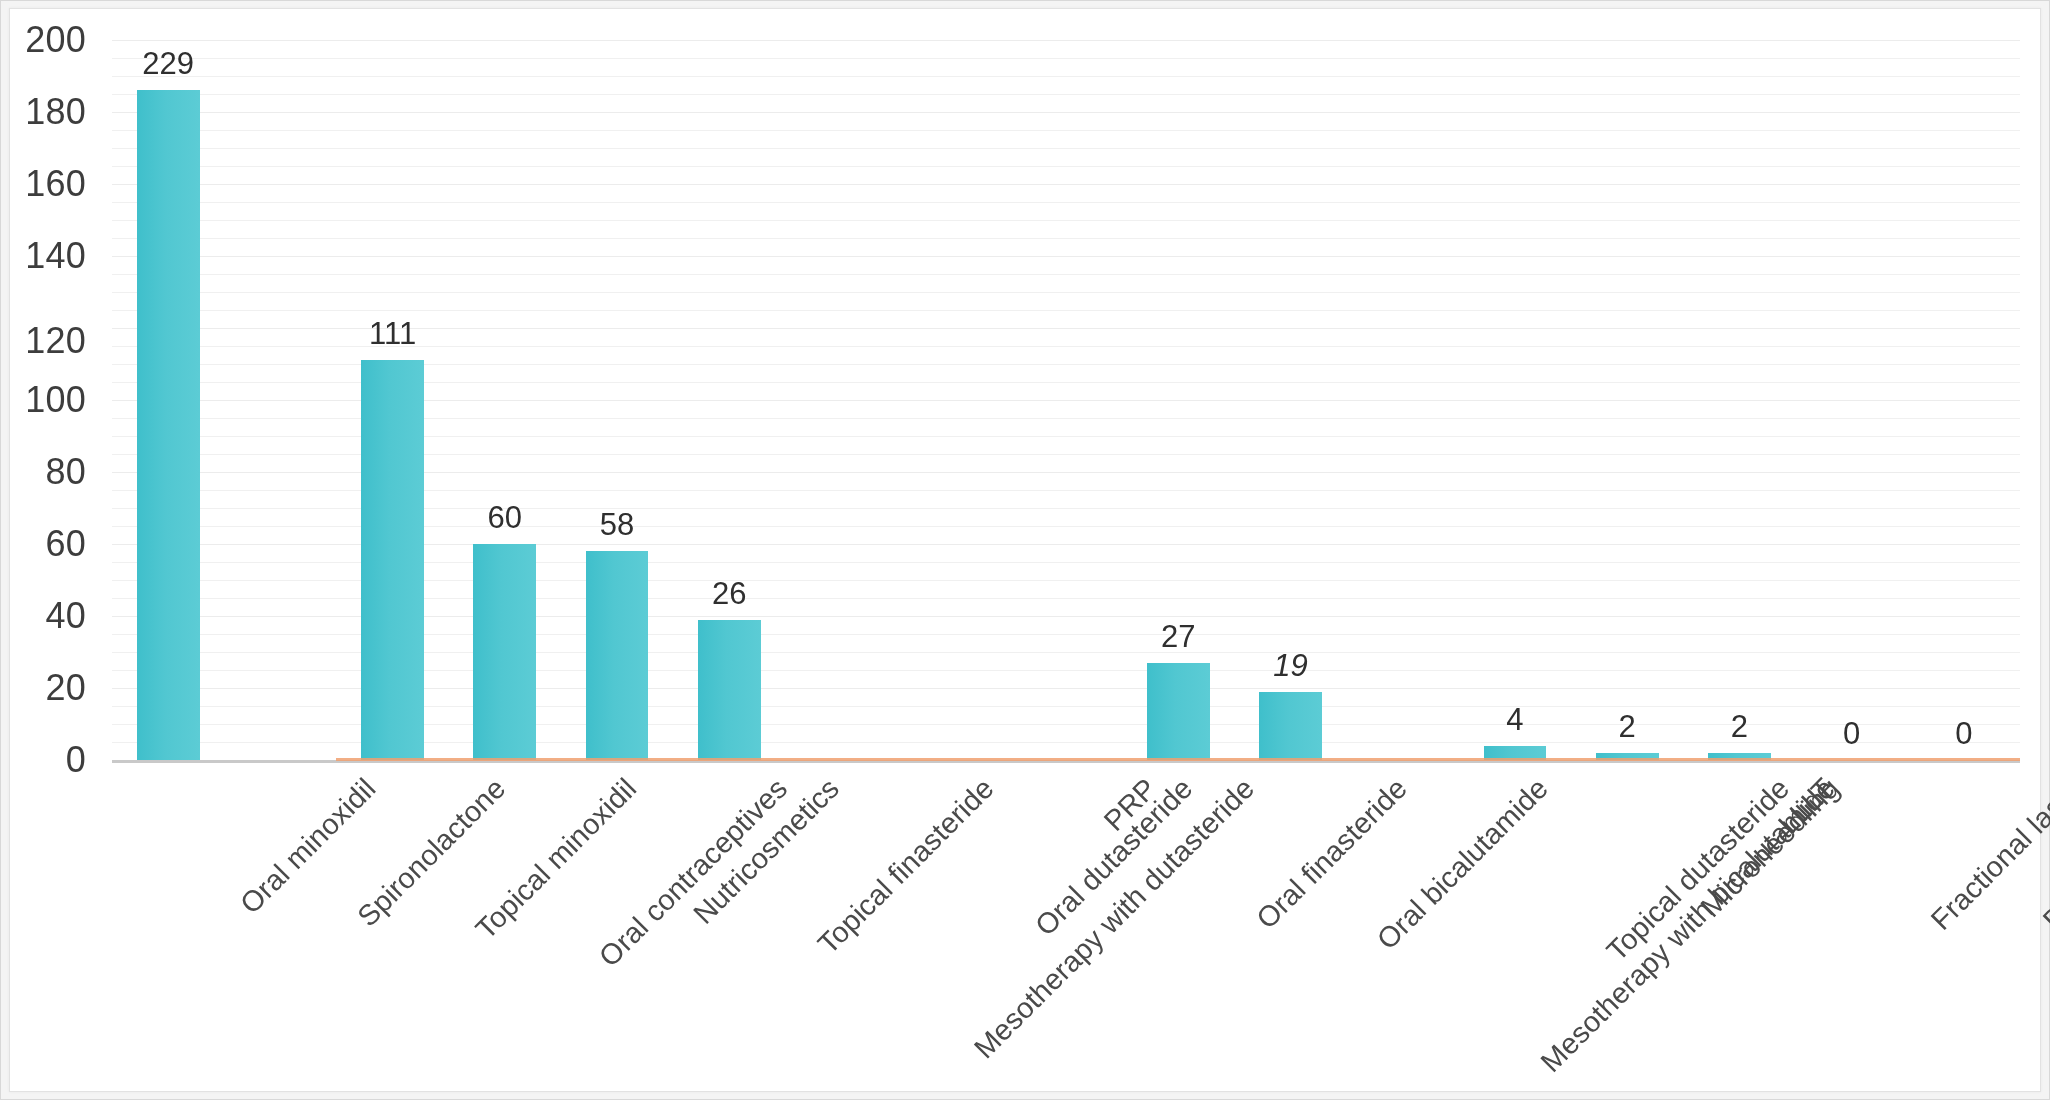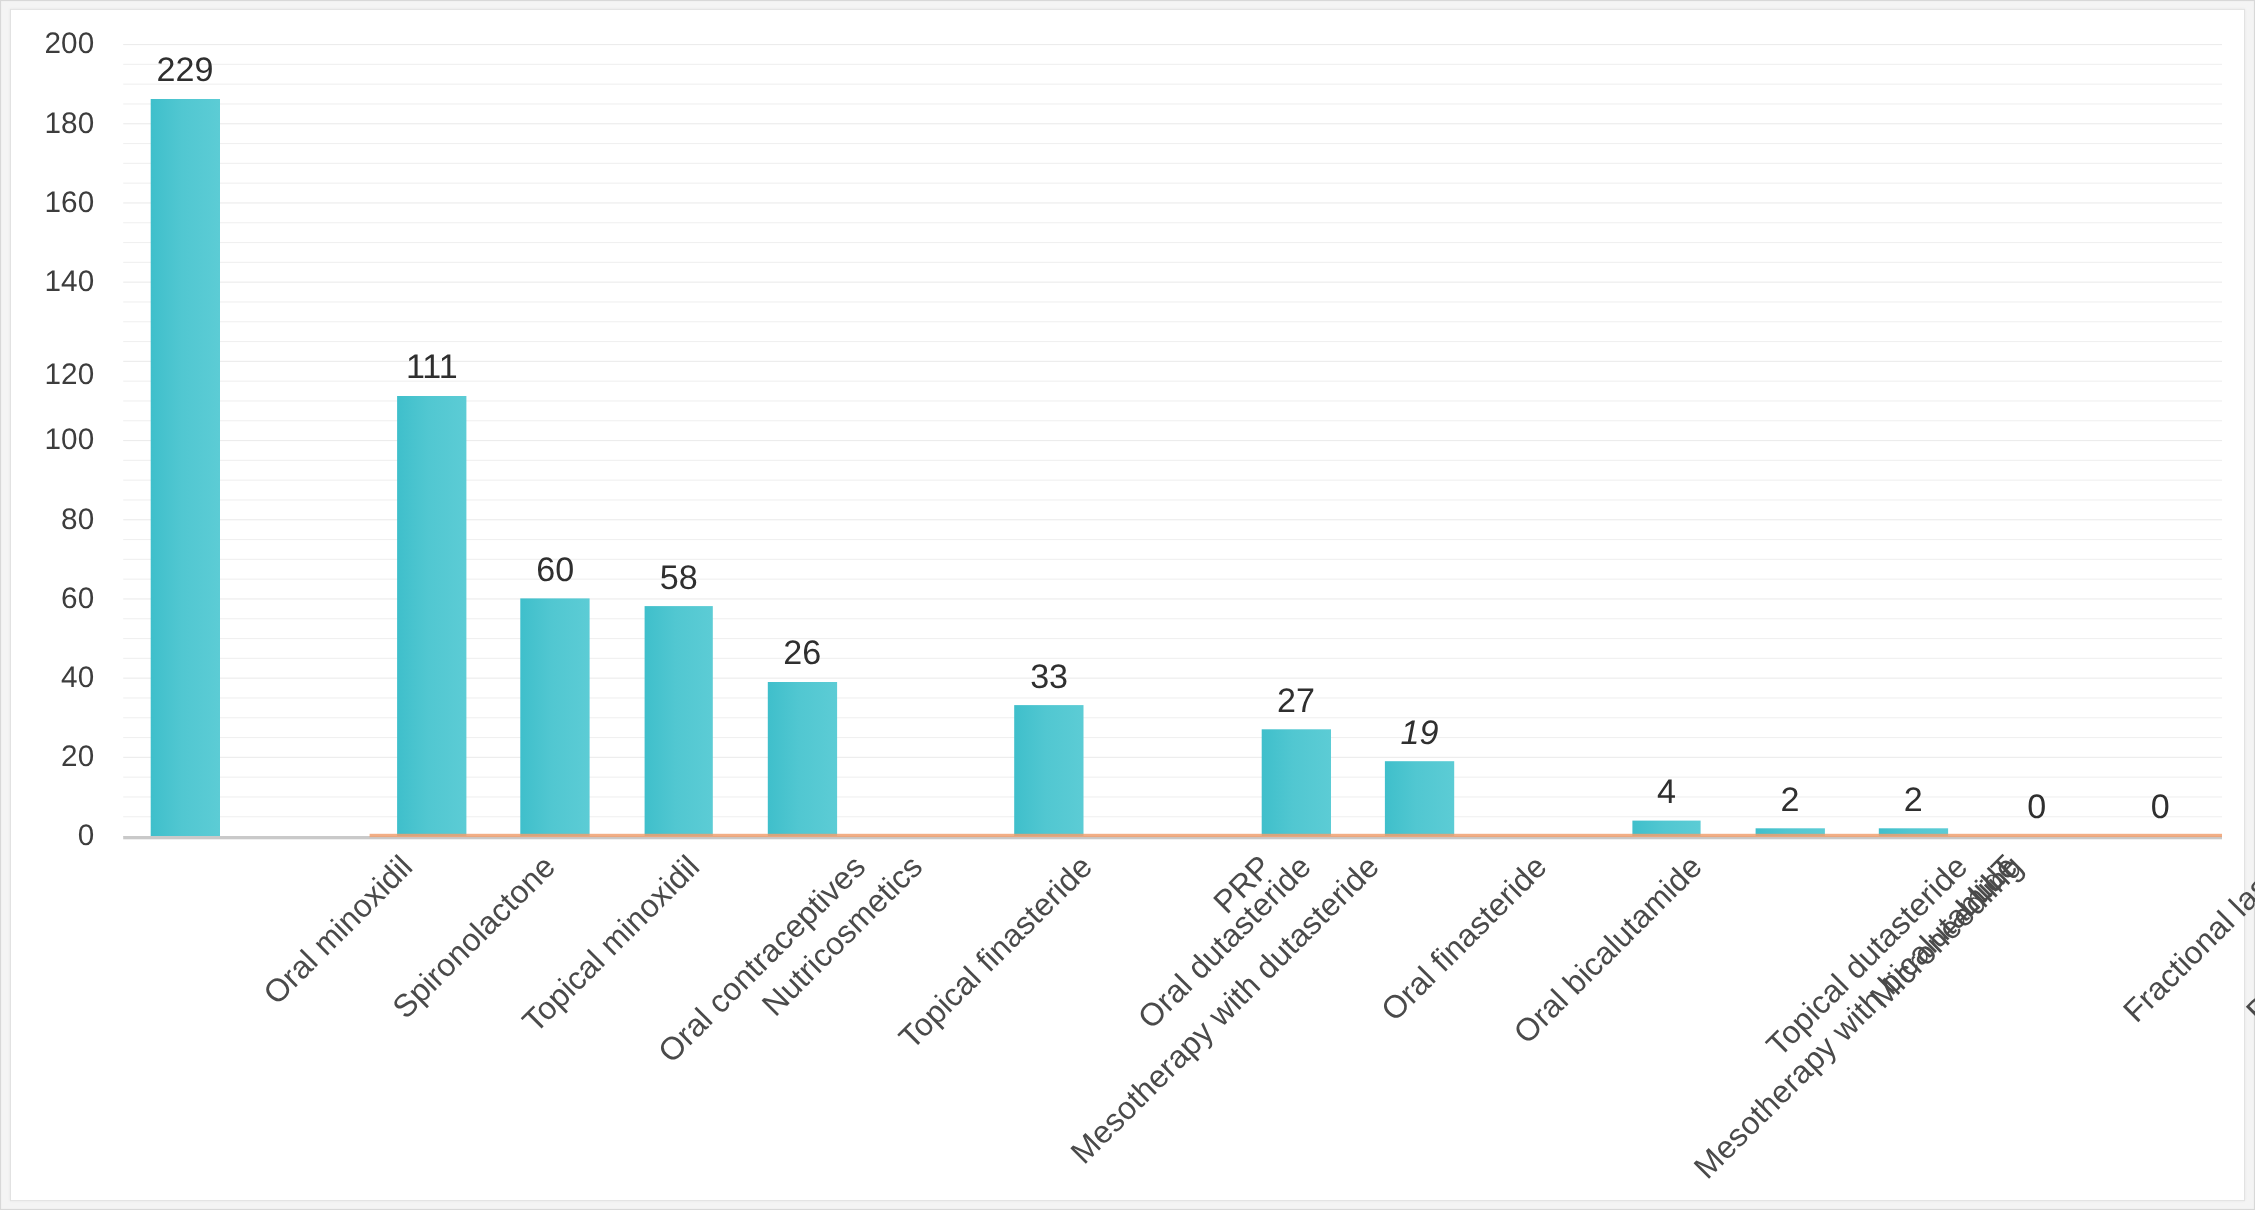--- a/index.html
+++ b/index.html
@@ -74,21 +74,21 @@
     position: absolute;
     left: 0;
     top: 40px;
     width: 100px;
     height: 720px;
   }
   .ytick {
     position: absolute;
     right: 14px;
     transform: translateY(-50%);
-    font-size: 27px;
+    font-size: 36px;
     color: #3d3d3d;
     white-space: nowrap;
     letter-spacing: .2px;
   }
 
   
   .bar-slot {
     position: absolute;
     bottom: 0;
     top: 0;
@@ -204,24 +204,20 @@
         <div class="bar-label" style="bottom: 224px;">60</div>
       </div>
       <div class="bar-slot" style="left: 473.633px; width: 62.8518px;">
         <div class="bar" title="Nutricosmetics: 58" style="height: 208.8px;"></div>
         <div class="bar-label" style="bottom: 216.8px;">58</div>
       </div>
       <div class="bar-slot" style="left: 585.868px; width: 62.8518px;">
         <div class="bar" title="Topical finasteride: 39" style="height: 140.4px;"></div>
         <div class="bar-label" style="bottom: 148.4px;">26</div>
       </div>
-      <div class="bar-slot" style="left: 810.339px; width: 62.8518px;">
-        <div class="bar" title="Oral dutasteride: 33" style="height: 118.8px;"></div>
-        <div class="bar-label" style="bottom: 126.8px;">33</div>
-      </div>
       <div class="bar-slot" style="left: 1034.81px; width: 62.8518px;">
         <div class="bar" title="Oral finasteride: 27" style="height: 97.2px;"></div>
         <div class="bar-label" style="bottom: 105.2px;">27</div>
       </div>
       <div class="bar-slot" style="left: 1147.04px; width: 62.8518px;">
         <div class="bar" title="Oral bicalutamide: 19" style="height: 68.4px;"></div>
         <div class="bar-label" style="bottom: 76.4px; font-style: italic;">19</div>
       </div>
       <div class="bar-slot" style="left: 1371.52px; width: 62.8518px;">
         <div class="bar" title="Topical dutasteride: 4" style="height: 14.4px;"></div>

